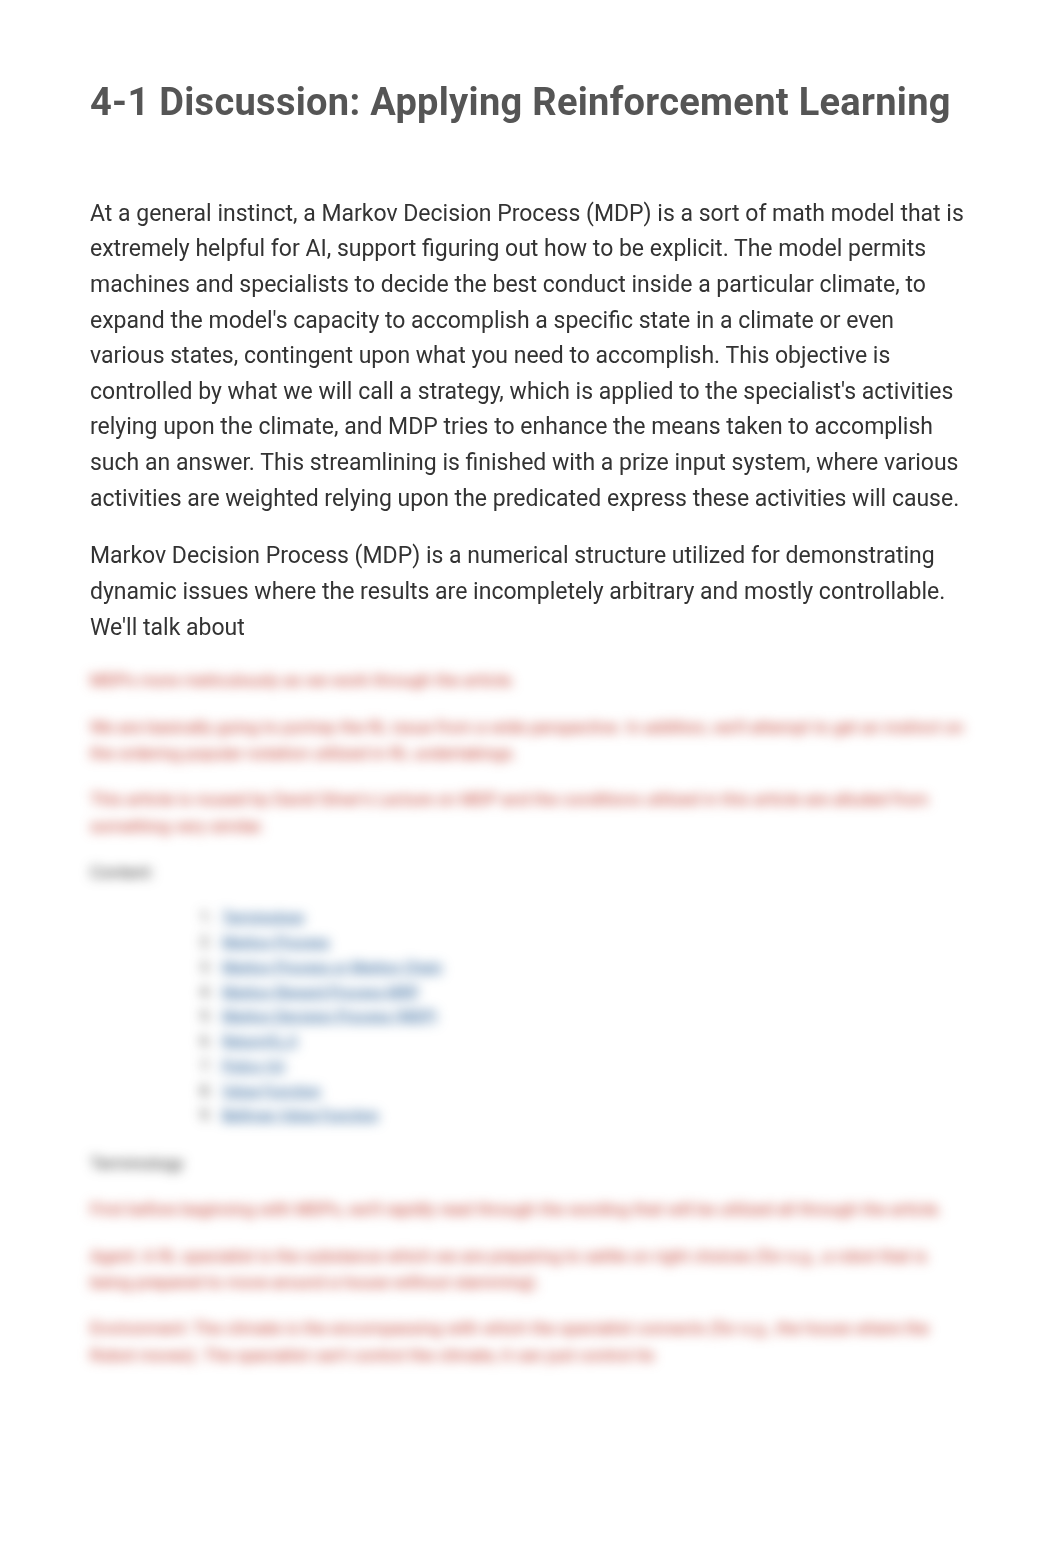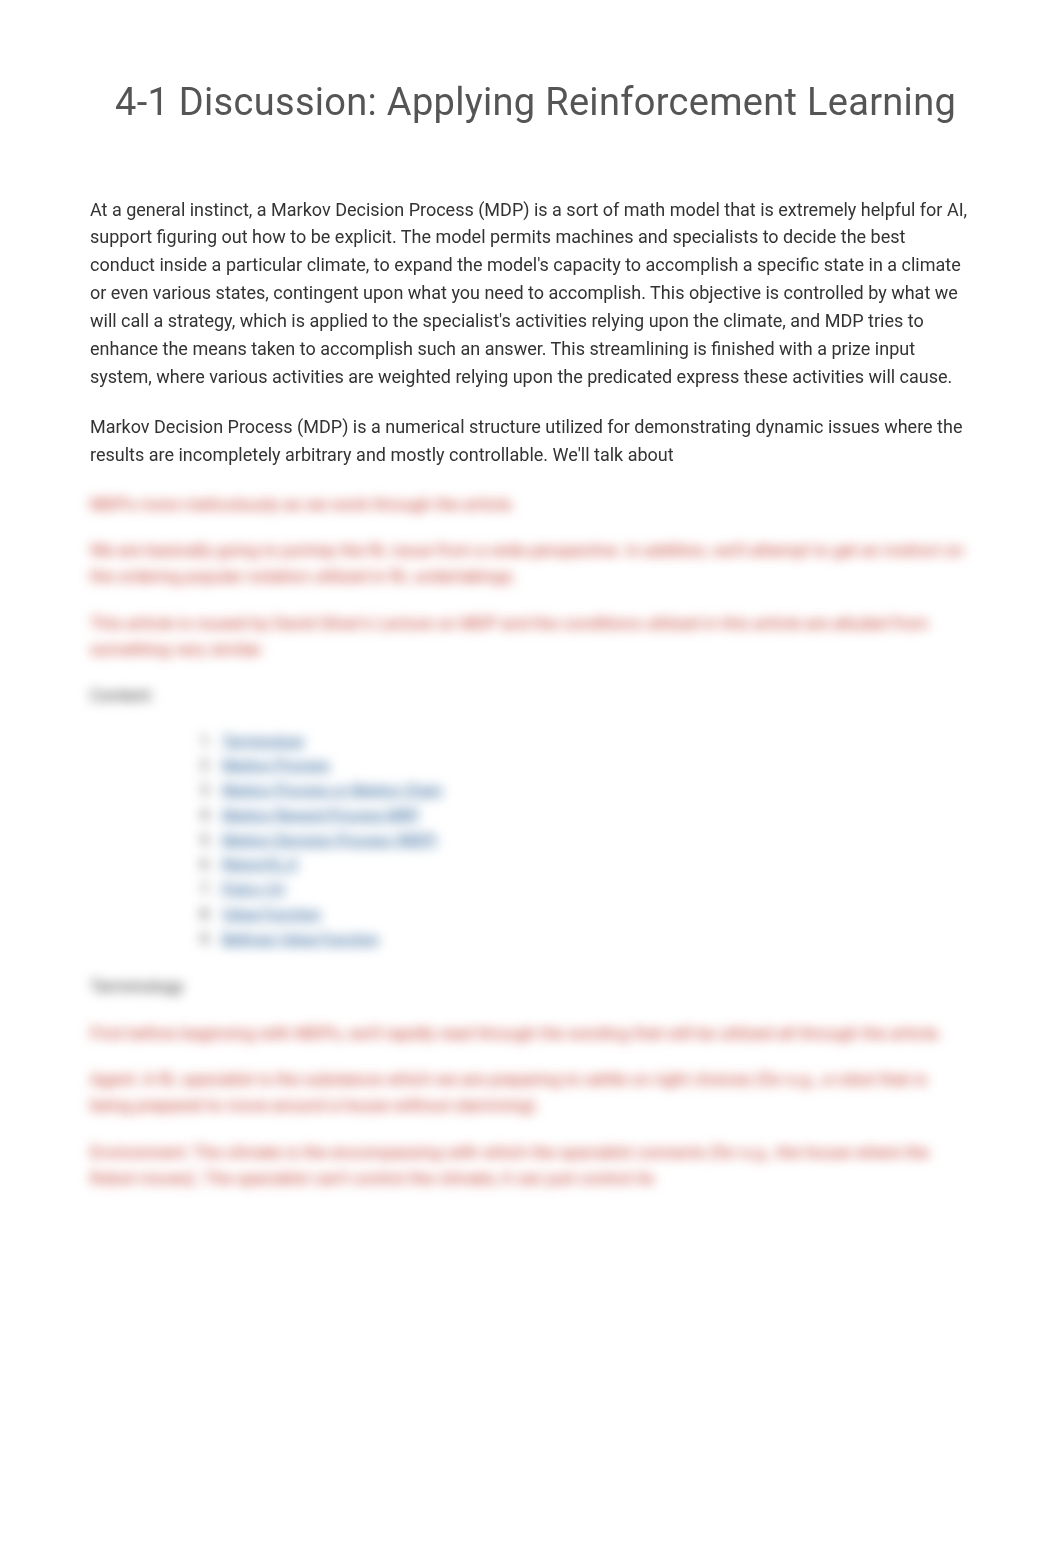--- a/index.html
+++ b/index.html
@@ -11,29 +11,28 @@
       font-family: -apple-system, BlinkMacSystemFont, "Segoe UI", Roboto, Helvetica, Arial, sans-serif;
       background: #ffffff;
       width: 1062px;
       height: 1556px;
       padding: 80px 90px 40px 90px;
       color: #333333;
       position: relative;
     }
     h1 {
       font-size: 38px;
-      font-weight: 400;
+      font-weight: 700;
       color: #555555;
       line-height: 1.2;
       margin-bottom: 70px;
       letter-spacing: 0.3px;
-      margin-left: 25px;
     }
     .body-text {
-      font-size: 18px;
+      font-size: 23px;
       line-height: 1.55;
       color: #333333;
       margin-bottom: 22px;
     }
     .blurred-section {
       filter: blur(6px);
       user-select: none;
       pointer-events: none;
     }
     .blurred-line {

